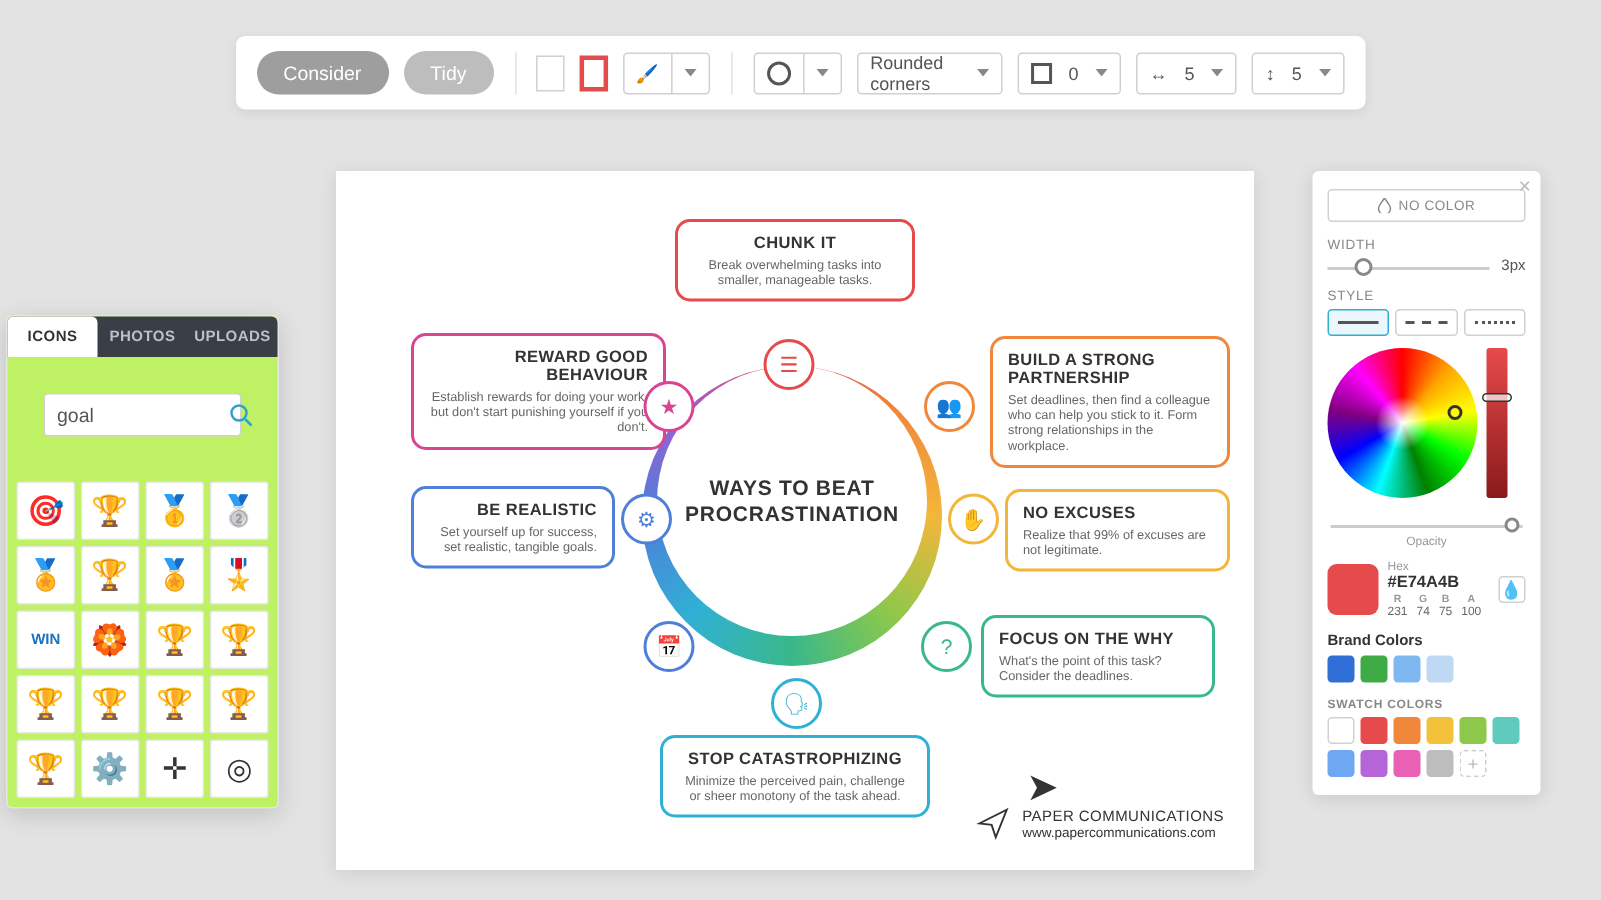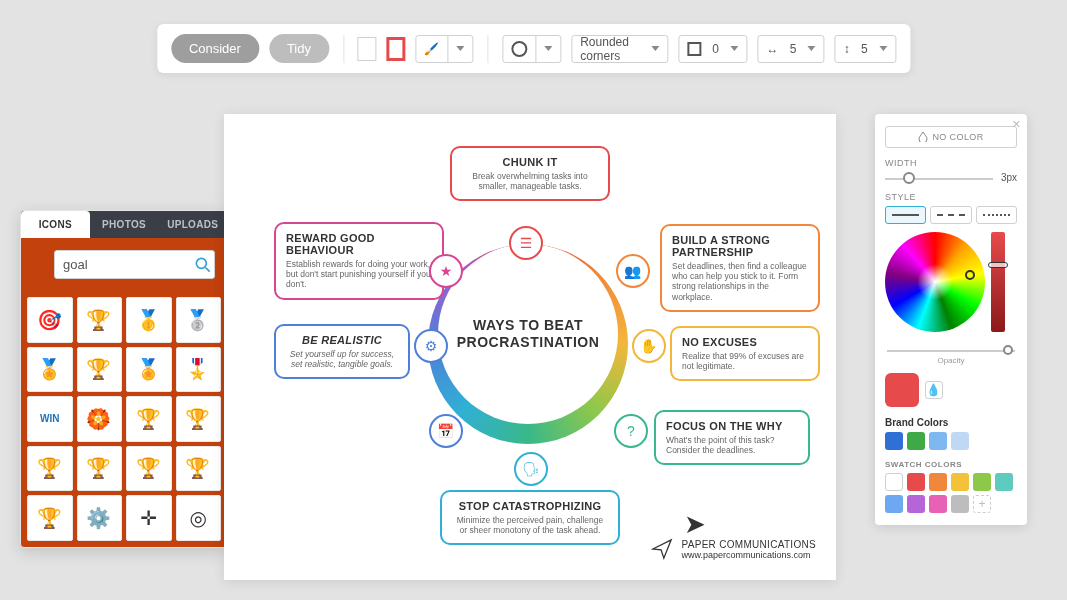--- a/index.html
+++ b/index.html
@@ -12,25 +12,25 @@
 .swatch { width: 24px; height: 24px; border: 1px solid #d0d0d0; display: inline-block; }
 .swatch.red { border: 3px solid #e74a4b; }
 .tool-group { display: flex; align-items: center; border: 1px solid #d0d0d0; border-radius: 3px; height: 28px; }
 .tb-cell { display: flex; align-items: center; justify-content: center; padding: 0 8px; height: 100%; gap: 4px; font-size: 12px; color: #555; }
 .tb-cell + .tb-cell { border-left: 1px solid #d0d0d0; }
 .caret { width: 0; height: 0; border-left: 4px solid transparent; border-right: 4px solid transparent; border-top: 5px solid #888; }
 .circle-shape { width: 16px; height: 16px; border: 2px solid #555; border-radius: 50%; }
 .sq-shape { width: 14px; height: 14px; border: 2px solid #555; }
 
 
-.left-panel { position: absolute; left: 20px; top: 210px; width: 208px; background: #c2410c; border-radius: 4px; box-shadow: 0 4px 16px rgba(0,0,0,.15); border:1px solid #e5e5e5; }
+.left-panel { position: absolute; left: 4px; top: 210px; width: 182px; background: #bef264; border-radius: 4px; box-shadow: 0 4px 16px rgba(0,0,0,.15); border:1px solid #e5e5e5; }
 .lp-tabs { display:flex; background:#3a3f47; border-radius:4px 4px 0 0; }
 .lp-tab { flex:1; text-align:center; color:#bcc1c8; font-size:10px; font-weight:600; padding:8px 0; cursor:pointer; letter-spacing:.3px; }
 .lp-tab.active { background:#fff; color:#333; border-radius:4px 4px 0 0; }
-.lp-search { padding:12px; position:relative;margin-left:21px; }
+.lp-search { padding:24px; position:relative; }
 .lp-search input { width:100%; border:1px solid #d0d0d0; border-radius:3px; padding:6px 28px 6px 8px; font-size:13px; color:#555; }
 .lp-search .mag { position:absolute; right:14px; top:50%; transform:translateY(-50%); width:20px; height:20px; }
 .icon-grid { display:grid; grid-template-columns:repeat(4,1fr); gap:4px; padding:6px; }
 .icon-cell { aspect-ratio:1; background:#fff; border:1px solid #e8e8e8; border-radius:2px; display:flex; align-items:center; justify-content:center; font-size:20px; cursor:pointer; }
 
 
 .canvas { position:absolute; left:224px; top:114px; width:612px; height:466px; background:#fff; box-shadow:0 2px 12px rgba(0,0,0,.1); }
 .center-ring { position:absolute; left:204px; top:130px; width:200px; height:200px; border-radius:50%; background: conic-gradient(#e74a4b 0deg,#f0873a 45deg,#f3b63a 90deg,#8dc84b 135deg,#39b88a 180deg,#30b0d4 225deg,#4f7fd9 270deg,#a05dd0 315deg,#e74a4b 360deg); display:flex;align-items:flex-start;justify-content:center; }
 .center-inner { width:180px;height:180px;border-radius:50%;background:#fff;display:flex;align-items:center;justify-content:center;text-align:center; }
 .center-inner .t1{font-weight:700;font-size:14px;letter-spacing:.5px;color:#333;line-height:1.25}
@@ -168,26 +168,26 @@
       <div class="card" style="left: 226px; top: 32px; width: 160px; border-color: rgb(231, 74, 75); text-align: center;">
         <h4>CHUNK IT</h4>
         <p>Break overwhelming tasks into smaller, manageable tasks.</p>
       </div>
       <div class="spoke-icon" style="left: 285px; top: 112px; border-color: rgb(231, 74, 75); color: rgb(231, 74, 75);">☰</div>
       <div class="card" style="left: 436px; top: 110px; width: 160px; border-color: rgb(240, 135, 58); text-align: left;">
         <h4>BUILD A STRONG PARTNERSHIP</h4>
         <p>Set deadlines, then find a colleague who can help you stick to it. Form strong relationships in the workplace.</p>
       </div>
       <div class="spoke-icon" style="left: 392px; top: 140px; border-color: rgb(240, 135, 58); color: rgb(240, 135, 58);">👥</div>
-      <div class="card" style="left: 50px; top: 108px; width: 170px; border-color: rgb(216, 69, 144); ">
+      <div class="card" style="left: 50px; top: 108px; width: 170px; border-color: rgb(216, 69, 144); text-align: right;">
         <h4>REWARD GOOD BEHAVIOUR</h4>
         <p>Establish rewards for doing your work, but don't start punishing yourself if you don't.</p>
       </div>
       <div class="spoke-icon" style="left: 205px; top: 140px; border-color: rgb(216, 69, 144); color: rgb(216, 69, 144);">★</div>
-      <div class="card" style="left: 50px; top: 210px; width: 136px; border-color: rgb(79, 127, 217); text-align: center; font-style: italic;">
+      <div class="card" style="left: 50px; top: 210px; width: 136px; border-color: rgb(79, 127, 217); text-align: right;">
         <h4>BE REALISTIC</h4>
         <p>Set yourself up for success, set realistic, tangible goals.</p>
       </div>
       <div class="spoke-icon" style="left: 190px; top: 215px; border-color: rgb(79, 127, 217); color: rgb(79, 127, 217);">⚙</div>
       <div class="card" style="left: 446px; top: 212px; width: 150px; border-color: rgb(243, 182, 58); text-align: left;">
         <h4>NO EXCUSES</h4>
         <p>Realize that 99% of excuses are not legitimate.</p>
       </div>
       <div class="spoke-icon" style="left: 408px; top: 215px; border-color: rgb(243, 182, 58); color: rgb(243, 182, 58);">✋</div>
       <div class="card" style="left: 430px; top: 296px; width: 156px; border-color: rgb(57, 184, 138); text-align: left;">
@@ -249,20 +249,42 @@
       </div>
   </div>
   <div class="op-row">
     <div class="tr">
         <div class="hd"></div>
       </div>
     <div class="lb">Opacity</div>
   </div>
   <div class="hex-row">
     <div class="big-sw"></div>
+    <div class="hex-info">
+      <div class="hx-label">Hex</div>
+      <div class="hx-val">#E74A4B</div>
+      <div class="rgba-row">
+        <span>
+            <b style="font-size:7px;color:#999">R</b>
+            <span>231</span>
+          </span>
+        <span>
+            <b style="font-size:7px;color:#999">G</b>
+            <span>74</span>
+          </span>
+        <span>
+            <b style="font-size:7px;color:#999">B</b>
+            <span>75</span>
+          </span>
+        <span>
+            <b style="font-size:7px;color:#999">A</b>
+            <span>100</span>
+          </span>
+      </div>
+    </div>
     <div class="drop-btn">💧</div>
   </div>
   <div class="sect-title">Brand Colors</div>
   <div class="sw-row" id="brand-sw">
       <div class="sw" style="background: rgb(47, 111, 214);"></div>
       <div class="sw" style="background: rgb(62, 170, 70);"></div>
       <div class="sw" style="background: rgb(127, 183, 240);"></div>
       <div class="sw" style="background: rgb(191, 217, 245);"></div>
     </div>
   <div class="sect-title" style="font-size:8px;color:#888;font-weight:600;letter-spacing:.5px">SWATCH COLORS</div>

